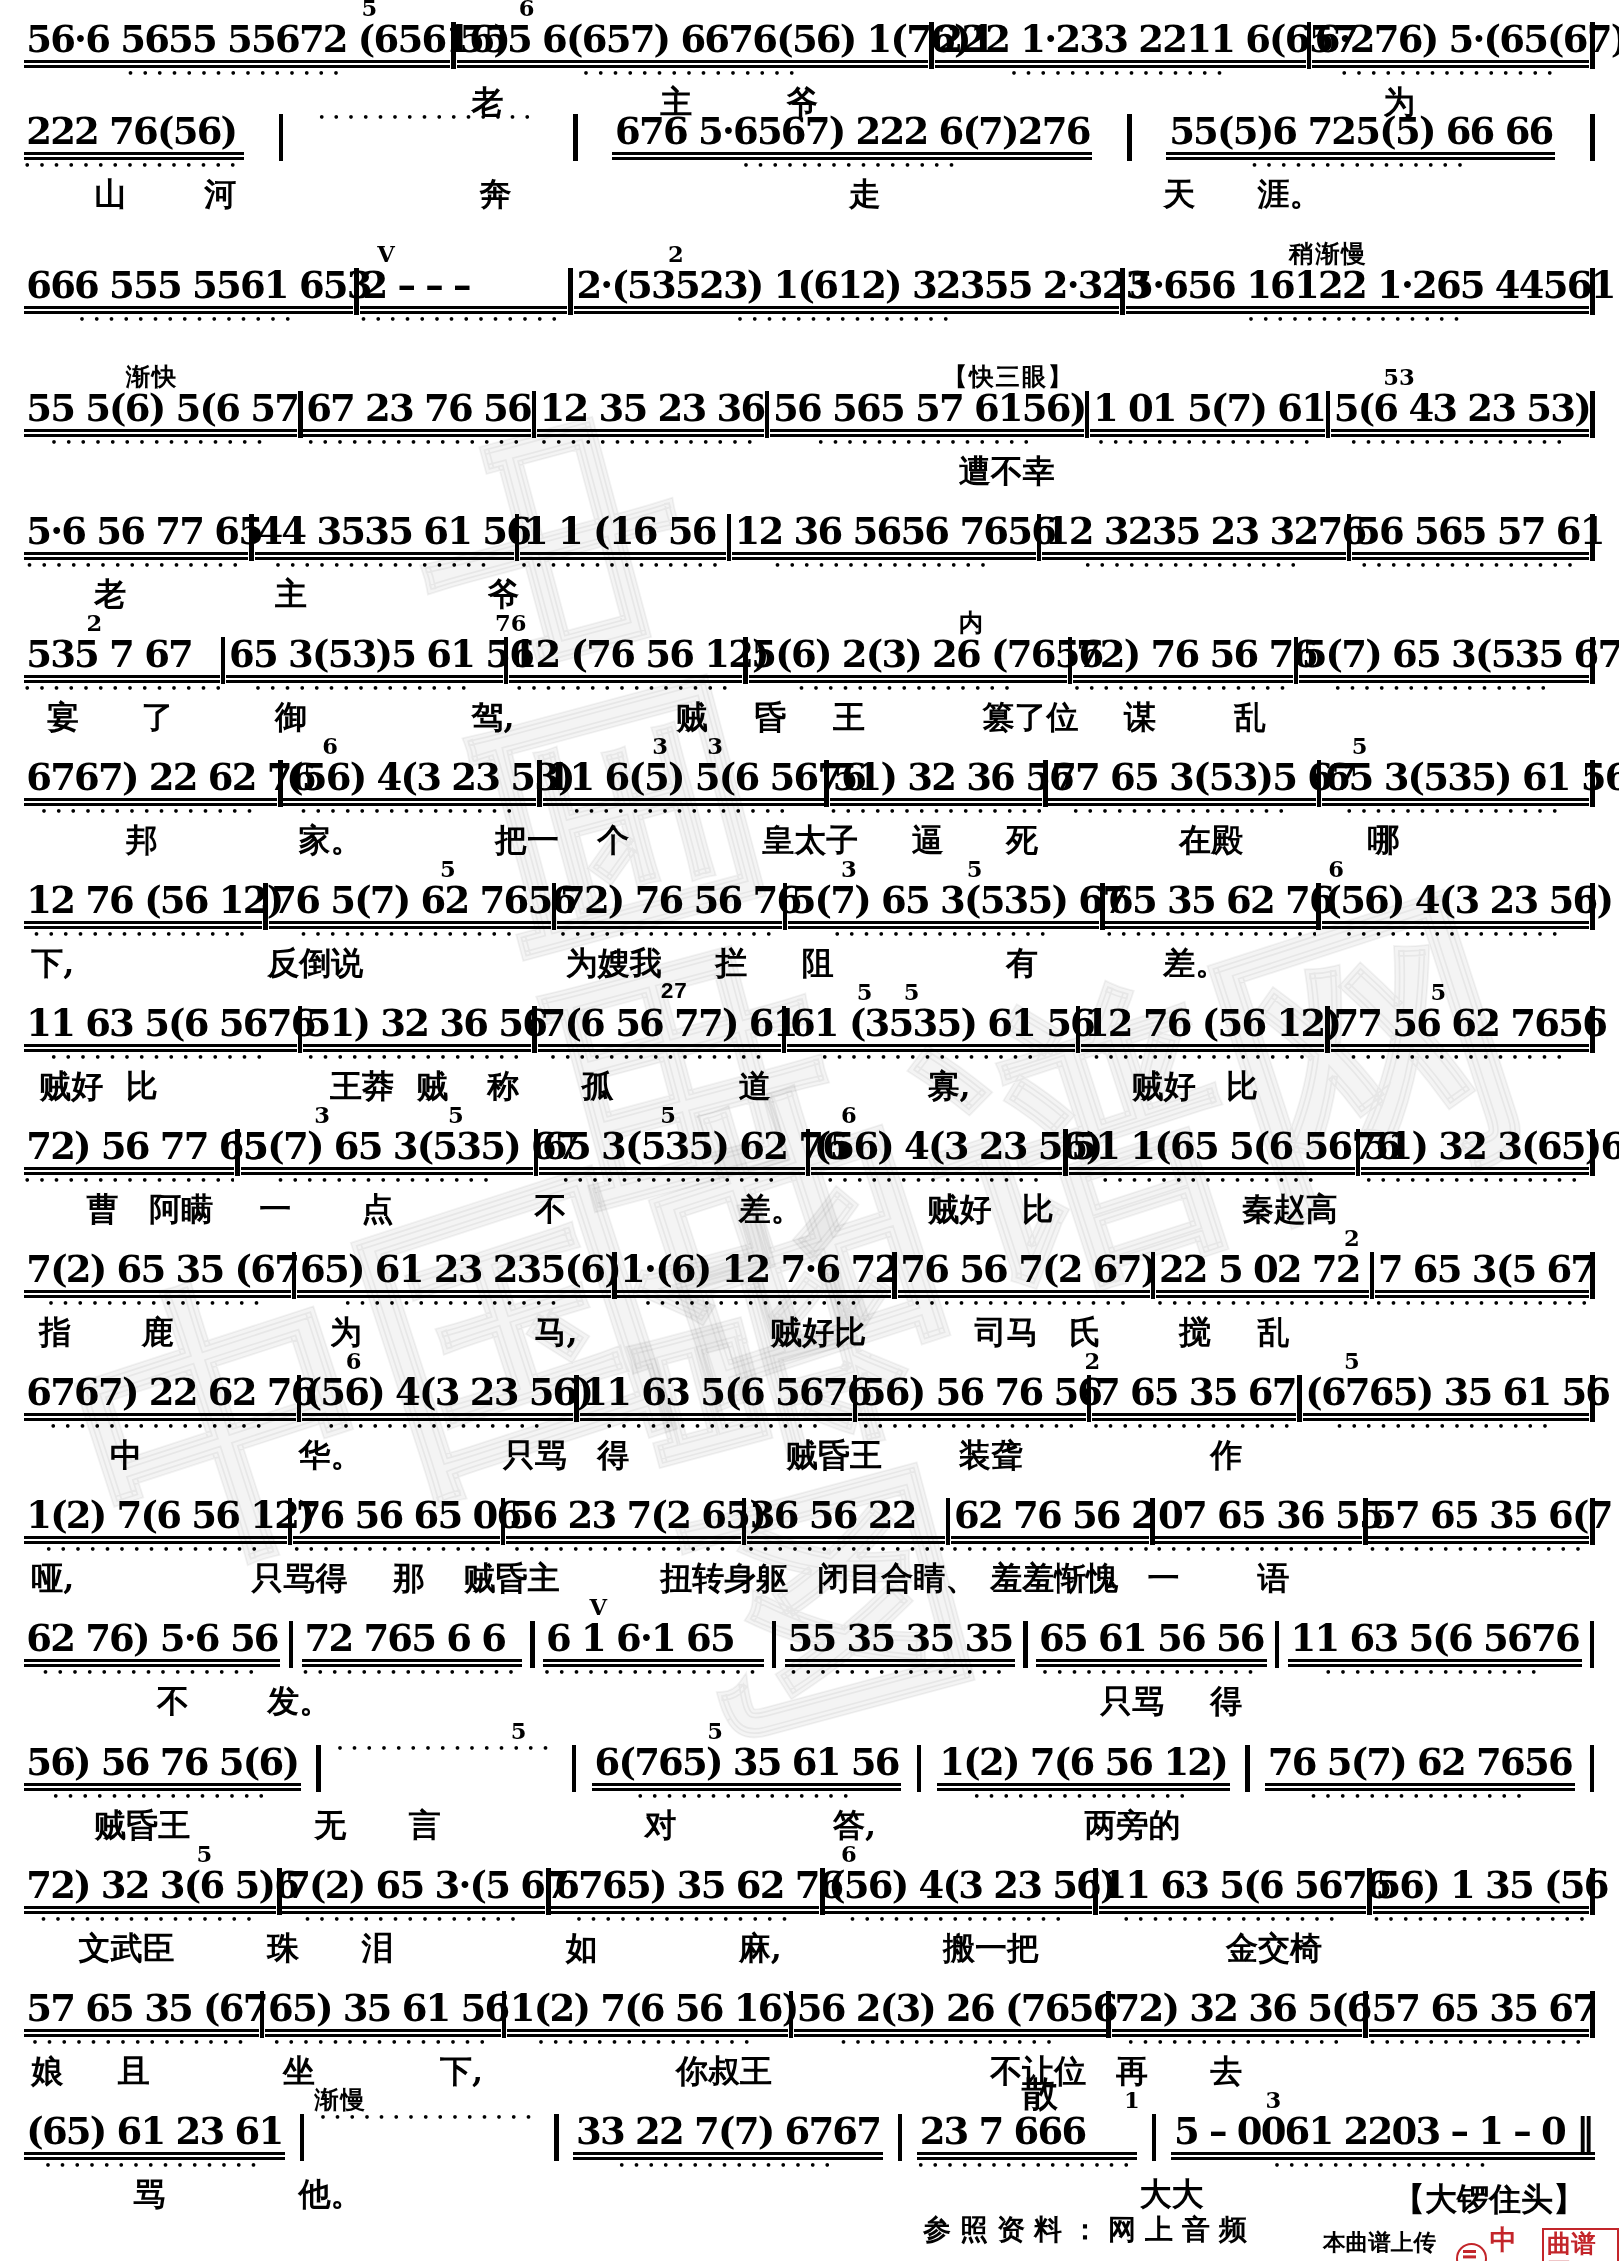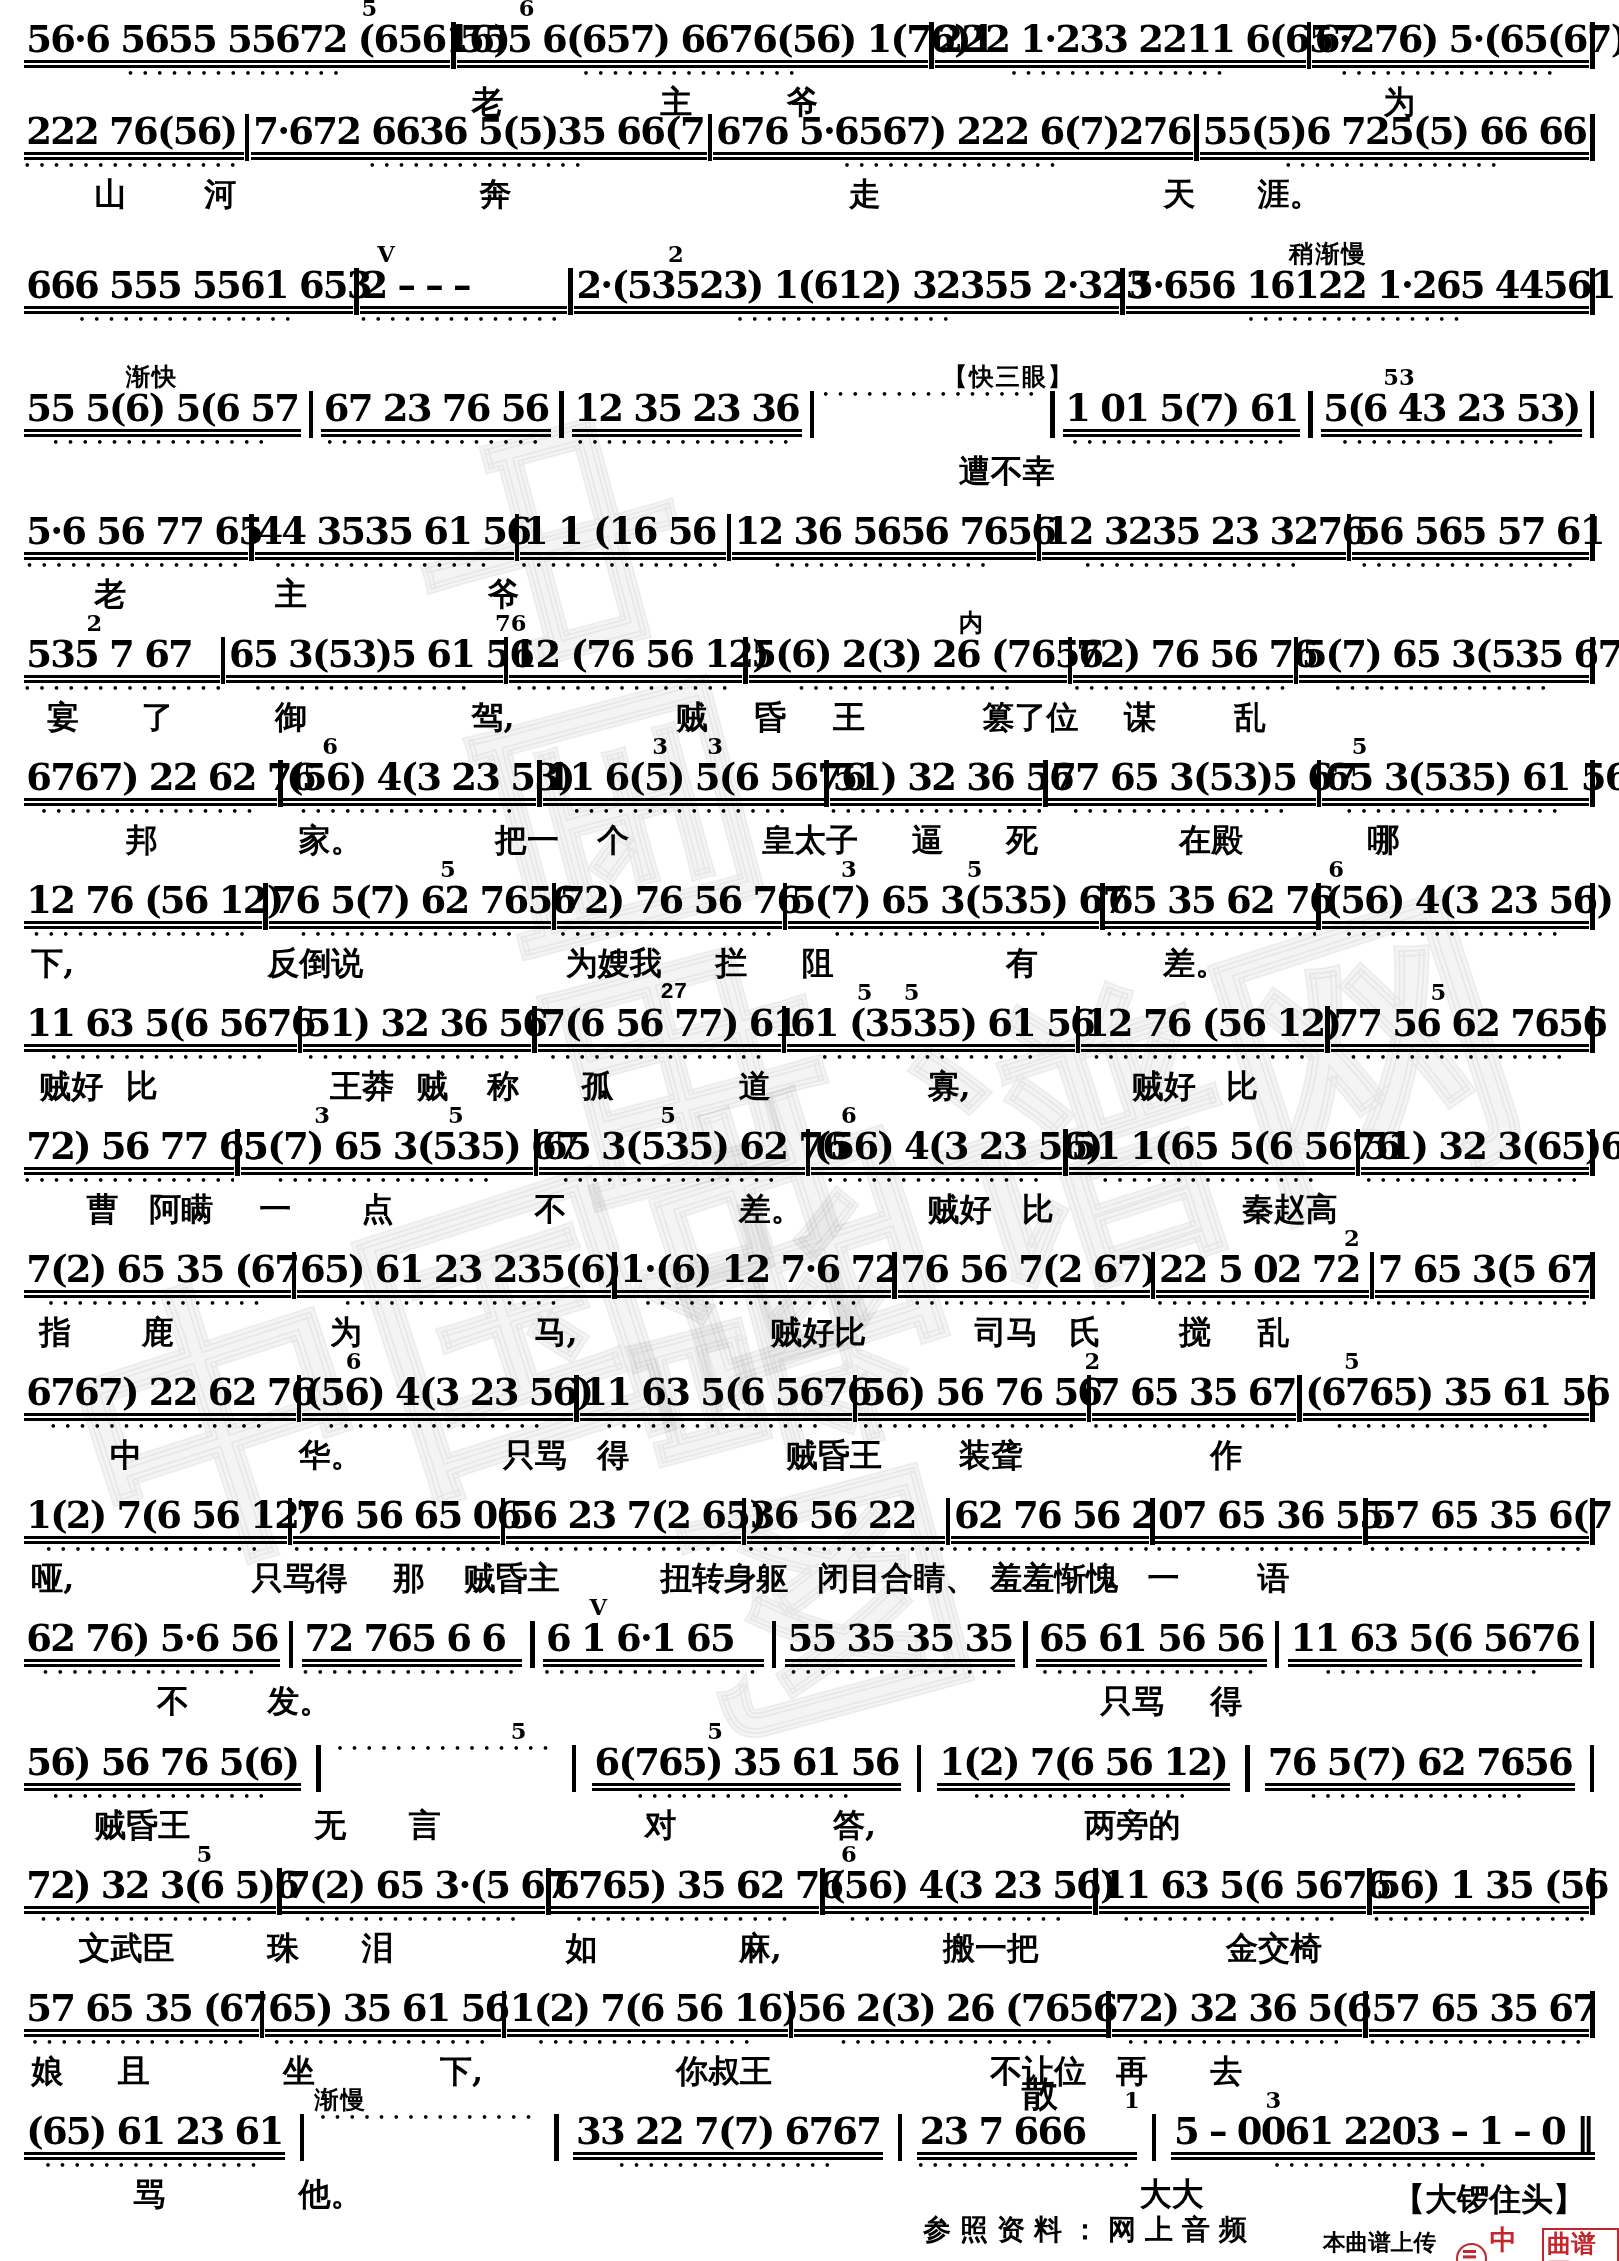--- a/index.html
+++ b/index.html
@@ -83,21 +83,20 @@
         </div>
       </div>
       <div class="system" style="top: 112px;">
         <div class="music">
           <div class="mwrap">
             <div class="mtext">222 76(56)</div>
             <div class="mdots">•••••••••••••••</div>
           </div>
           <div class="bar"></div>
           <div class="mwrap">
-            <div class="mtext">7·672 6636 5(5)35 66(7</div>
             <div class="mdots">•••••••••••••••</div>
           </div>
           <div class="bar"></div>
           <div class="mwrap">
             <div class="mtext">676 5·6567) 222 6(7)276</div>
             <div class="mdots">•••••••••••••••</div>
           </div>
           <div class="bar"></div>
           <div class="mwrap">
             <div class="mtext">55(5)6 725(5) 66 66</div>
@@ -160,20 +159,21 @@
             <div class="mtext">67 23 76 56</div>
             <div class="mdots">•••••••••••••••</div>
           </div>
           <div class="bar"></div>
           <div class="mwrap">
             <div class="mtext">12 35 23 36</div>
             <div class="mdots">•••••••••••••••</div>
           </div>
           <div class="bar"></div>
           <div class="mwrap">
+            <div class="mtext">56 565 57 6156)</div>
             <div class="mdots">•••••••••••••••</div>
           </div>
           <div class="bar"></div>
           <div class="mwrap">
             <div class="mtext">1 01 5(7) 61</div>
             <div class="mdots">•••••••••••••••</div>
           </div>
           <div class="bar"></div>
           <div class="mwrap">
             <div class="mtext">5(6 43 23 53)</div>

